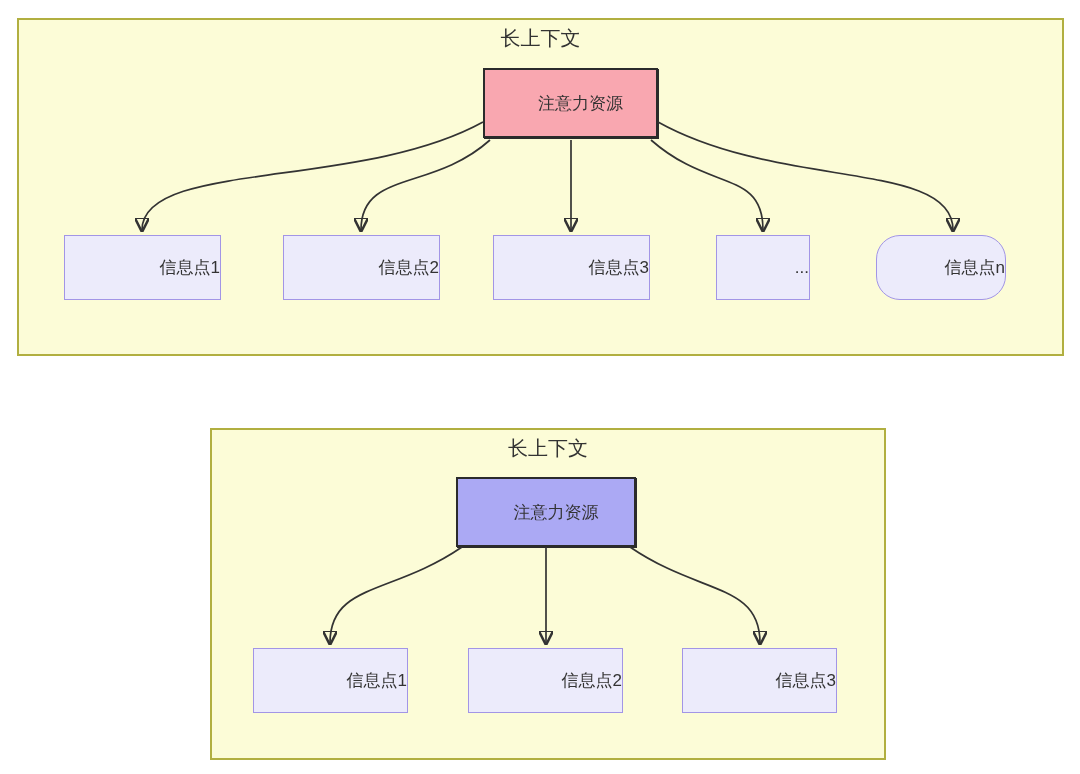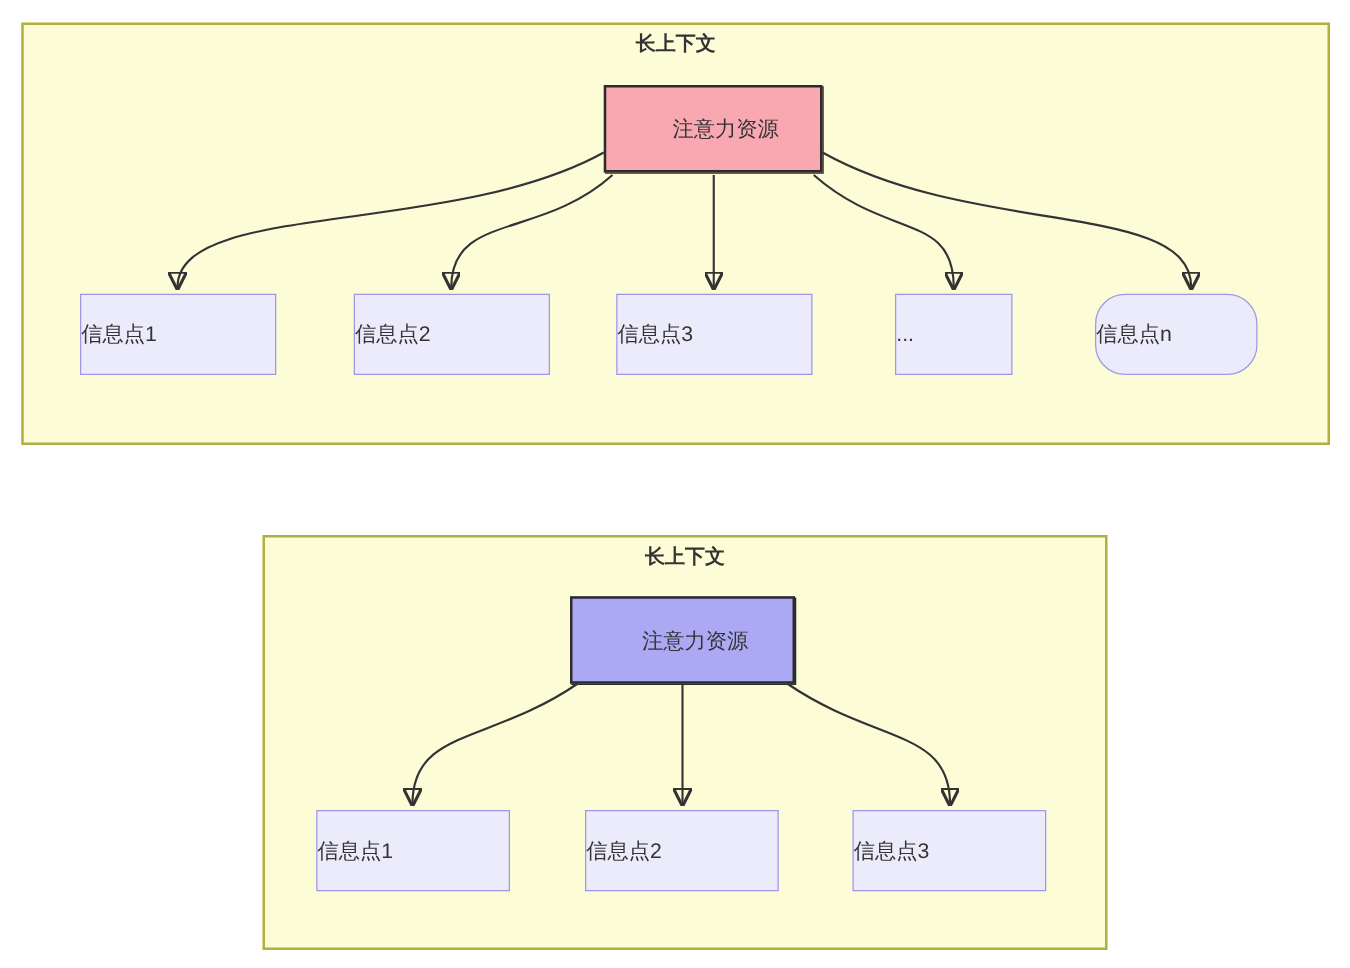--- a/index.html
+++ b/index.html
@@ -21,23 +21,22 @@
     border: 2px solid #b1af40;
     box-sizing: border-box;
   }
   .container-long { left: 17px; top: 18px; width: 1047px; height: 338px; }
   .container-short { left: 210px; top: 428px; width: 676px; height: 332px; }
   .container-title {
     position: absolute;
     left: 0; right: 0;
     top: 5px;
     text-align: center;
-    font-size: 16px;
+    font-size: 20px;
     color: #333333;
-    font-weight: bold;
   }
   .attention-box {
     position: absolute;
     border: 2px solid #2b2b2b;
     box-sizing: border-box;
     display: flex;
     align-items: center;
     justify-content: center;
     font-size: 17px;
     color: #333333;
@@ -52,21 +51,21 @@
     left: 244px; top: 47px; width: 180px; height: 70px;
     background: #aba9f4;
   }
   .node {
     position: absolute;
     background: #ecebfb;
     border: 1.5px solid #a295e6;
     box-sizing: border-box;
     display: flex;
     align-items: center;
-    justify-content: flex-start;
+    justify-content: flex-end;
     font-size: 17px;
     color: #333333;
     height: 65px;
   }
   .row-long .node { top: 215px; }
   .row-short .node { top: 218px; }
   .arrows {
     position: absolute;
     left: 0; top: 0;
     width: 1080px;

